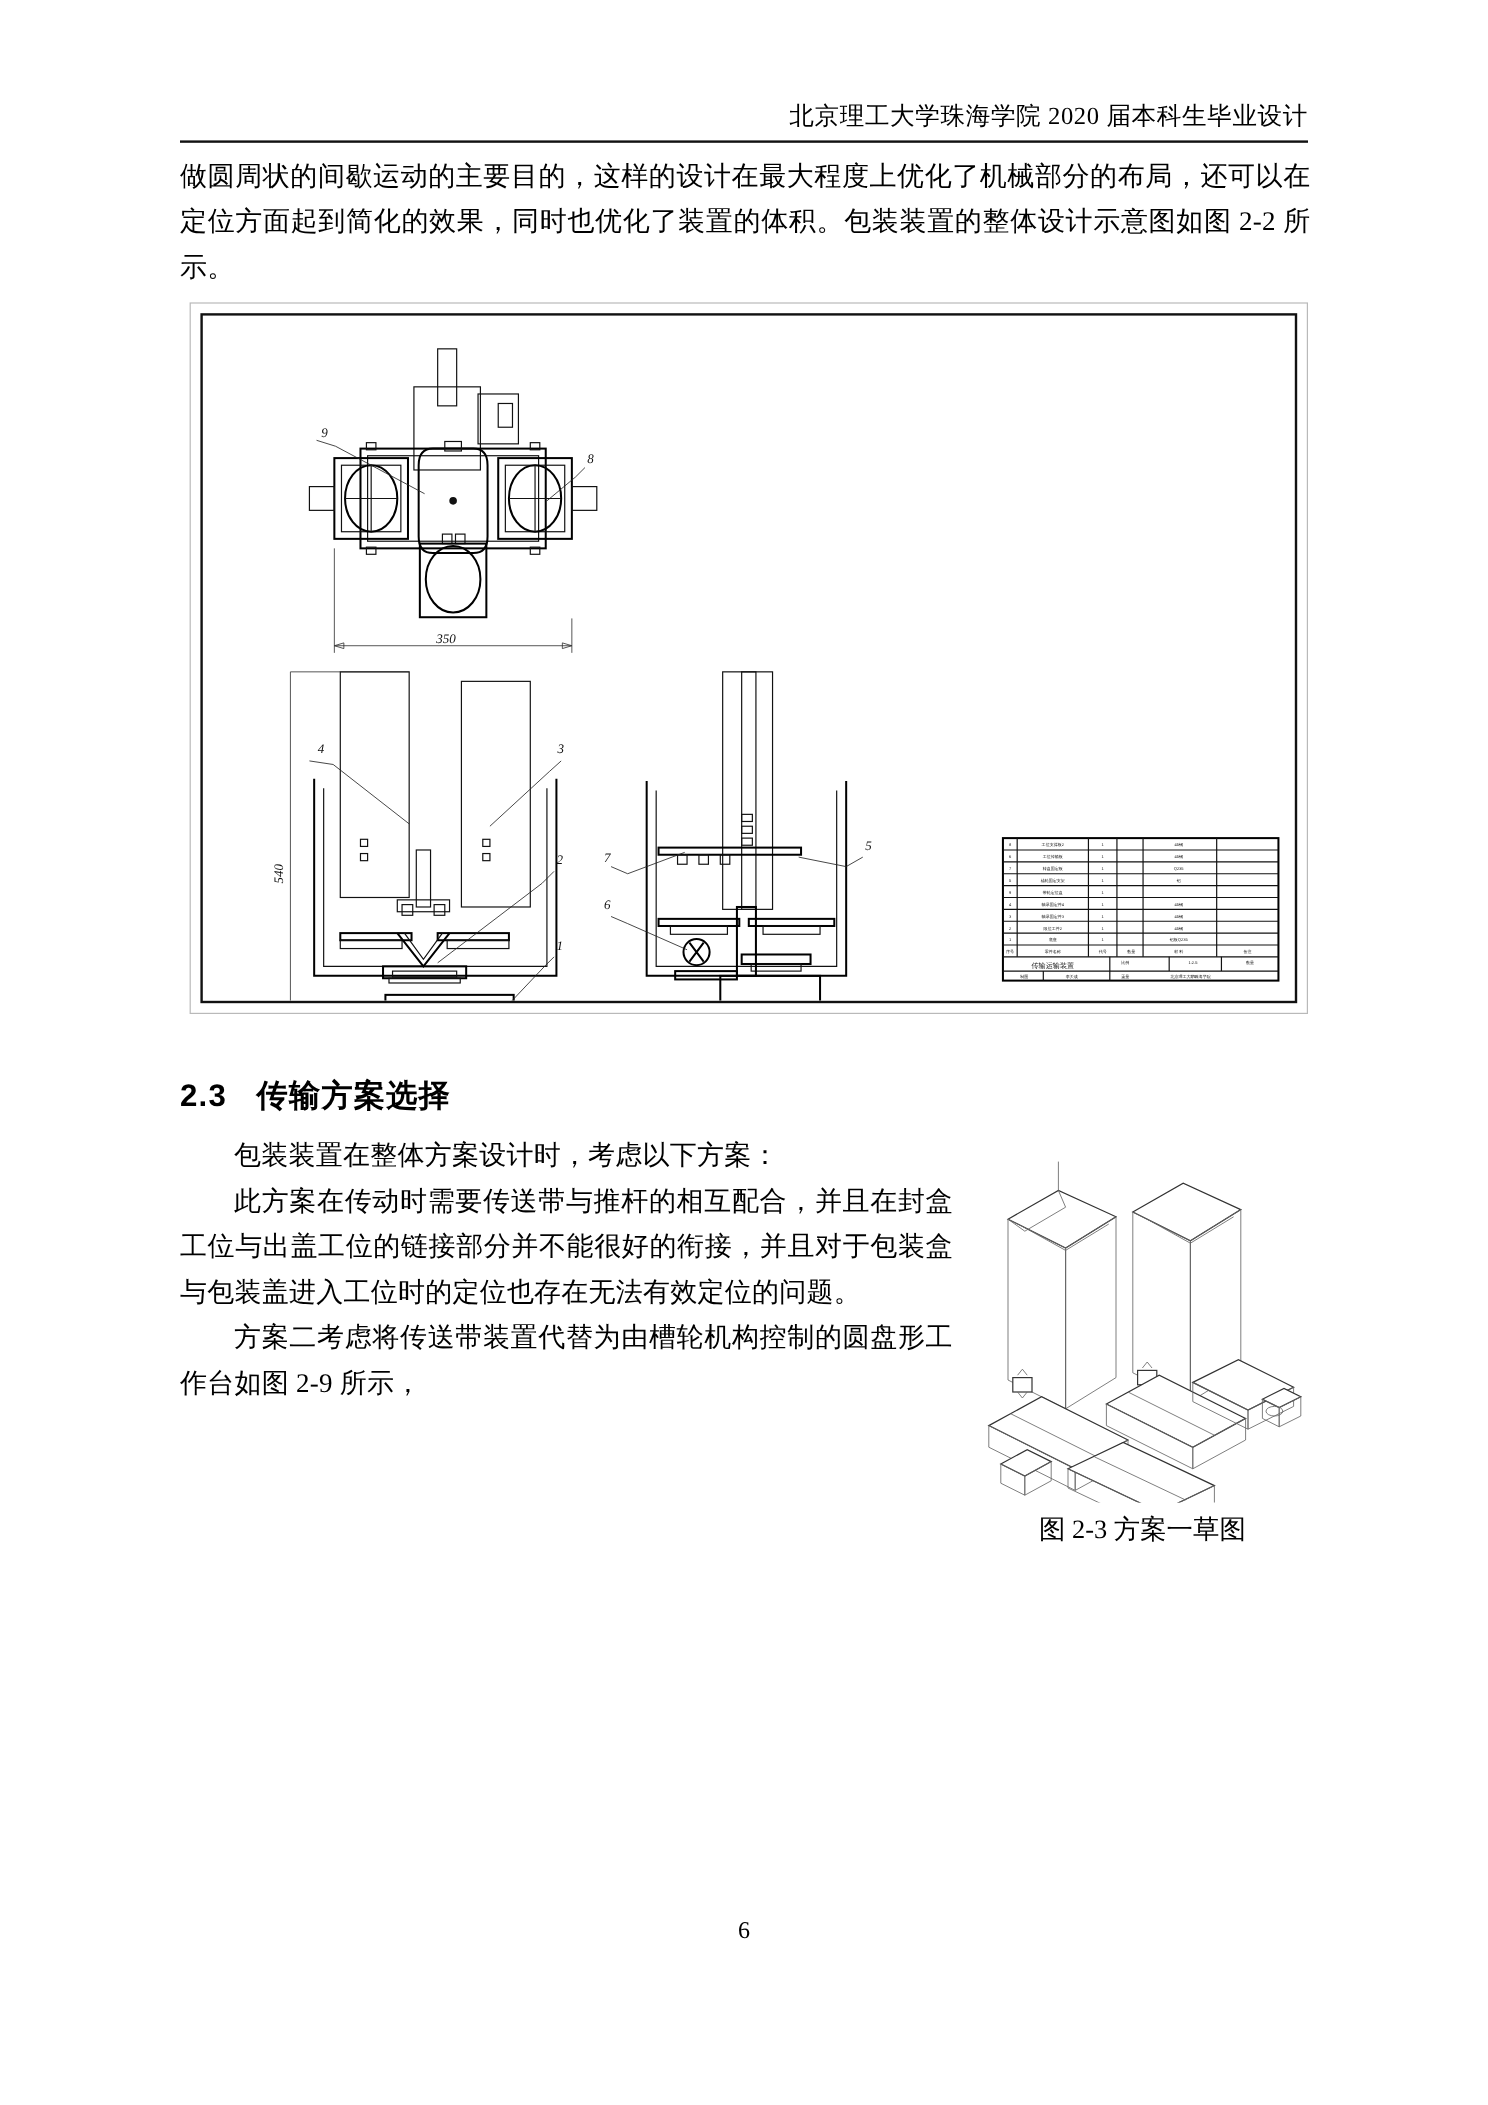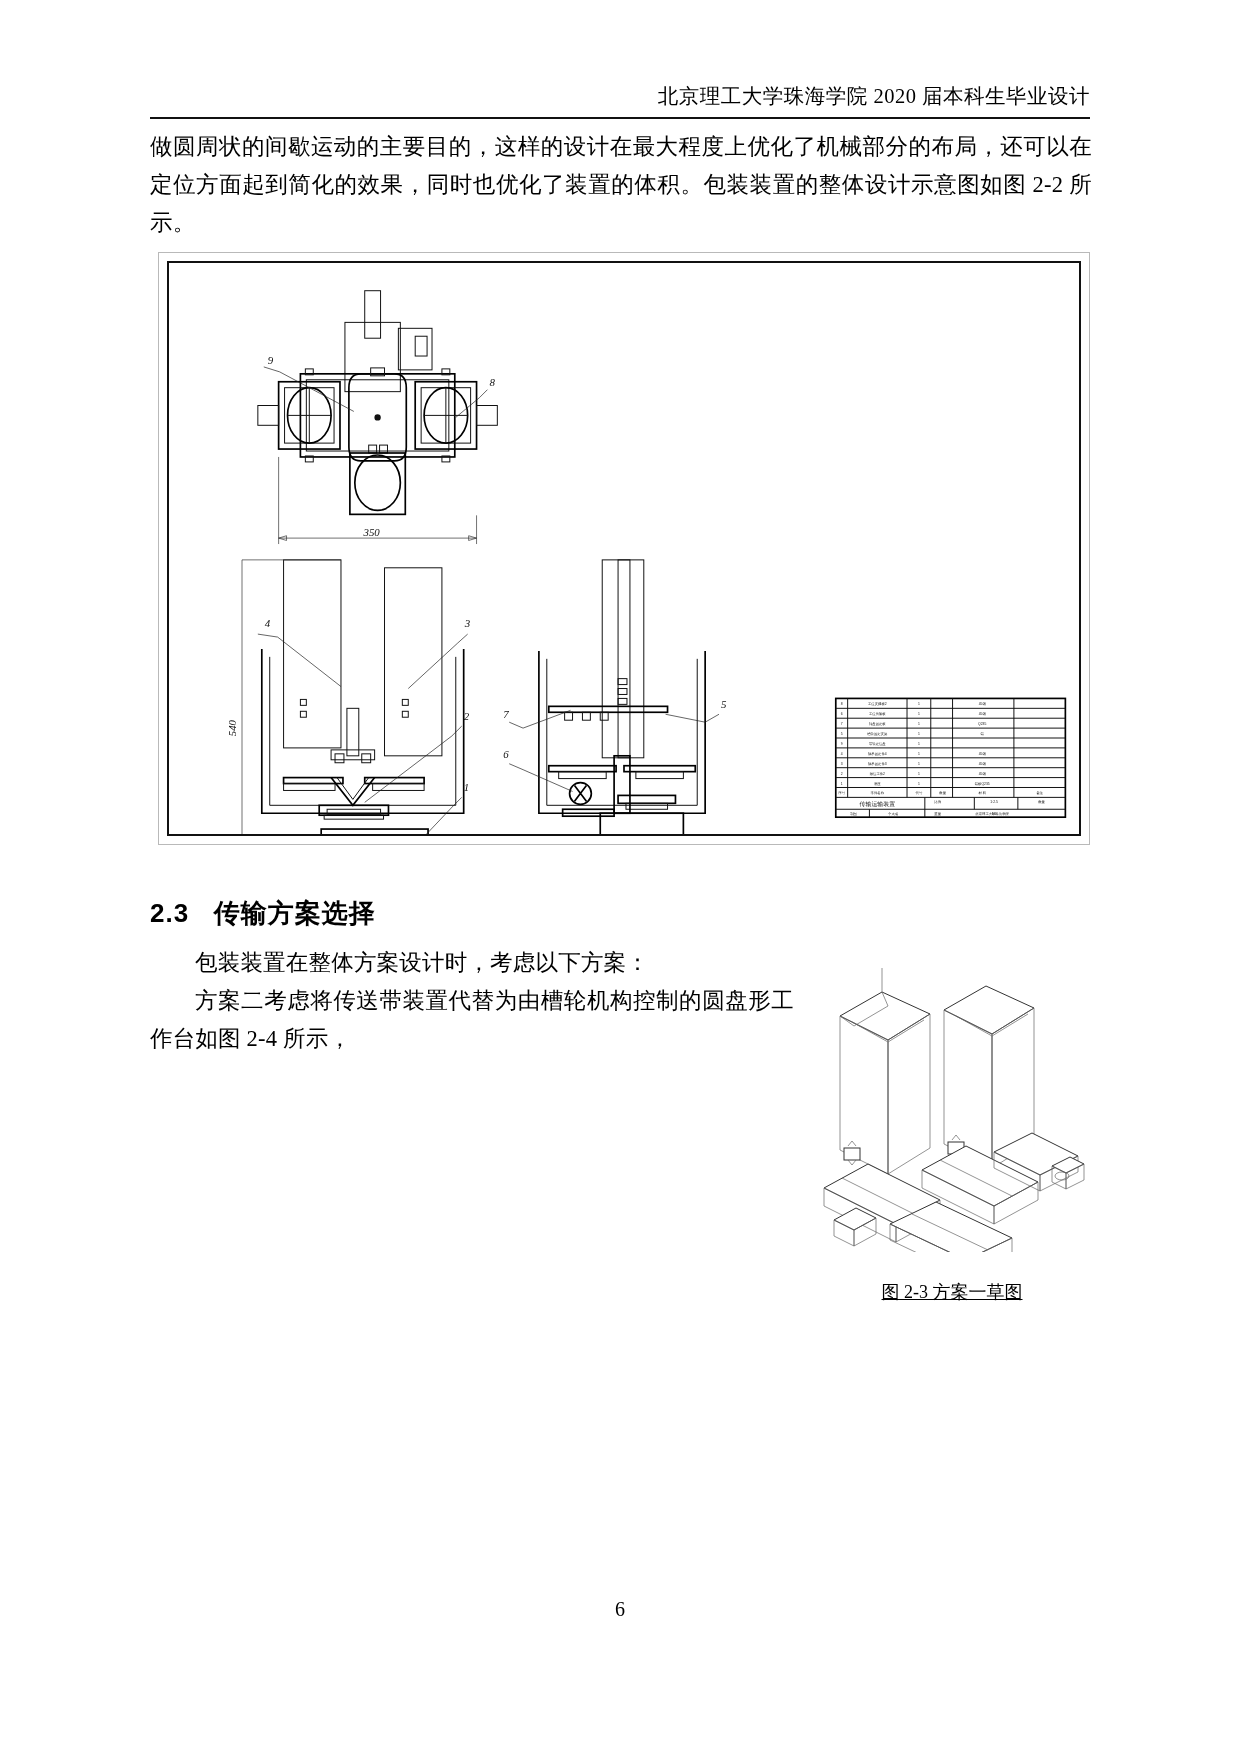--- a/index.html
+++ b/index.html
@@ -76,24 +76,23 @@
     position:absolute;left:150px;top:944px;width:942px;
   }
   .float-fig{
     float:right;
     width:280px;
     margin:8px 0 6px 18px;
     text-align:center;
   }
   .float-fig svg{display:block;width:280px;height:300px;}
   .float-cap{
-    font-size:18px;
-    margin-top:28px;
+    font-size:22px;
+    margin-top:8px;
     white-space:nowrap;
-    text-decoration:underline;
   }
   
   .pageno{
     position:absolute;left:0;top:1598px;width:1240px;
     text-align:center;font-size:20px;
   }
   .ln{stroke:#111;stroke-width:1;fill:none;}
   .ln-thin{stroke:#333;stroke-width:.7;fill:none;}
   .ln-thick{stroke:#000;stroke-width:1.7;fill:none;}
   .lead{stroke:#222;stroke-width:.7;fill:none;}
@@ -419,18 +418,19 @@
           <path class="iso" d="M78 272 L124 250 L200 286 L154 308 Z"></path>
           <path class="iso-l" d="M78 272 L78 288 L154 324 L154 308 Z"></path>
           <path class="iso-l" d="M154 308 L200 286 L200 302 L154 324 Z"></path>
           <path class="iso-l" d="M100 262 L176 298"></path>
         </g>
       </svg>
       <div class="float-cap">图 2-3  方案一草图</div>
     </div>
 
     <p class="para indent">包装装置在整体方案设计时，考虑以下方案：</p>
-    <p class="para indent">方案二考虑将传送带装置代替为由槽轮机构控制的圆盘形工作台如图 2-4 所示，</p>
+    <p class="para indent">此方案在传动时需要传送带与推杆的相互配合，并且在封盒工位与出盖工位的链接部分并不能很好的衔接，并且对于包装盒与包装盖进入工位时的定位也存在无法有效定位的问题。</p>
+    <p class="para indent">方案二考虑将传送带装置代替为由槽轮机构控制的圆盘形工作台如图 2-9 所示，</p>
   </div>
 
   <div class="pageno">6</div>
 
 </div>
 
 </body></html>

